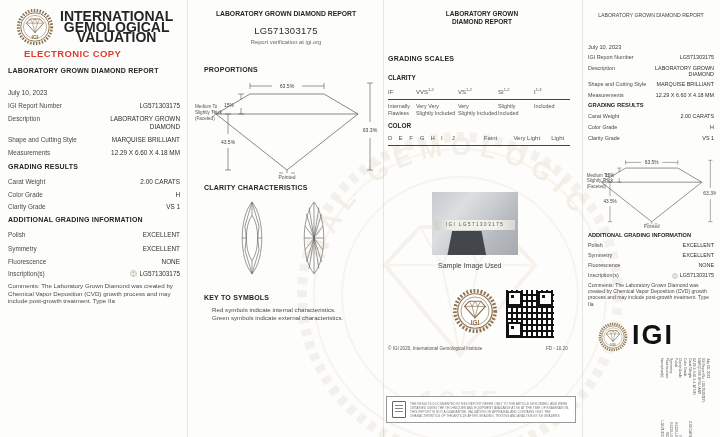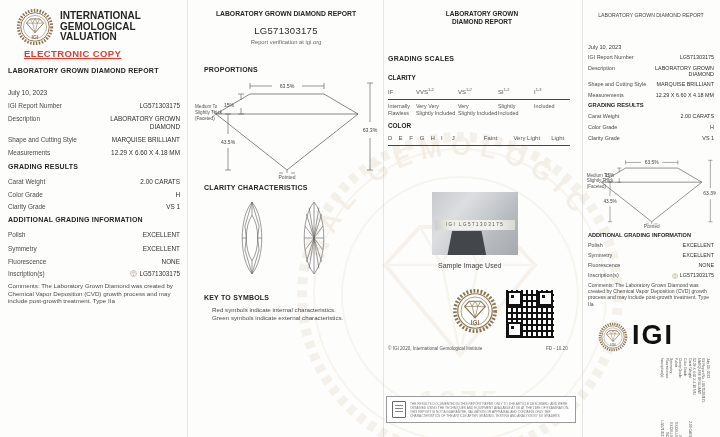--- a/index.html
+++ b/index.html
@@ -1,21 +1,21 @@
 <!DOCTYPE html>
 <html><head>
 <meta charset="utf-8">
 <style>
   html,body{margin:0;padding:0;background:#fff;}
   #cert{position:relative;width:720px;height:437px;background:#fdfdfc;overflow:hidden;
         font-family:"Liberation Sans",sans-serif;color:#3a3a3a;}
   .fold{position:absolute;top:0;bottom:0;width:1px;background:rgba(120,120,120,.18);}
   .abs{position:absolute;}
   .b{font-weight:bold;color:#252525;}
-  .red{color:#e23a2e;text-decoration:underline;}
+  .red{color:#e23a2e;}
   .row{position:absolute;display:flex;justify-content:space-between;align-items:flex-start;}
   .row .lab{font-size:6.4px;color:#4a4a4a;}
   .row .val{font-size:6.4px;color:#2f2f2f;text-align:right;line-height:7.5px;}
   .h7{font-size:7px;letter-spacing:.2px;}
   .small6{font-size:6px;color:#555;}
   .micro{font-size:3.2px;color:#777;line-height:4px;}
   sup{font-size:4px;}
   .center{text-align:center;}
   svg text{font-family:"Liberation Sans",sans-serif;}
   .photo{background:linear-gradient(130deg,#c6c9cd 0%,#dcdee0 30%,#cdd0d3 48%,#b7babf 70%,#a6aaaf 100%);}
@@ -68,21 +68,21 @@
   </svg>
 
   <div class="fold" style="left:187px"></div>
   <div class="fold" style="left:383px"></div>
   <div class="fold" style="left:582px"></div>
 
   <div class="abs" style="left:8px;top:6px;width:172px;">
     <svg class="abs" style="left:8px;top:2px" width="38" height="38">
         <use href="#igi-seal"></use>
       </svg>
-    <div class="abs" style="left:52px;top:5px;font-size:10px;line-height:10.5px;">
+    <div class="abs" style="left:52px;top:5px;font-size:14px;line-height:10.5px;text-align:center;">
       <div class="b">INTERNATIONAL</div>
       <div class="b">GEMOLOGICAL</div>
       <div class="b">VALUATION</div>
     </div>
     <div class="abs red b" style="left:16px;top:42px;font-size:9.5px;letter-spacing:.4px;">ELECTRONIC COPY</div>
     <div class="abs b h7" style="left:0;top:61px;">LABORATORY GROWN DIAMOND REPORT</div>
     <div class="abs" style="left:0;top:83px;font-size:6.6px;">July 10, 2023</div>
 
     <div class="row" style="left:0;top:96px;width:172px;">
         <span class="lab">IGI Report Number</span>

